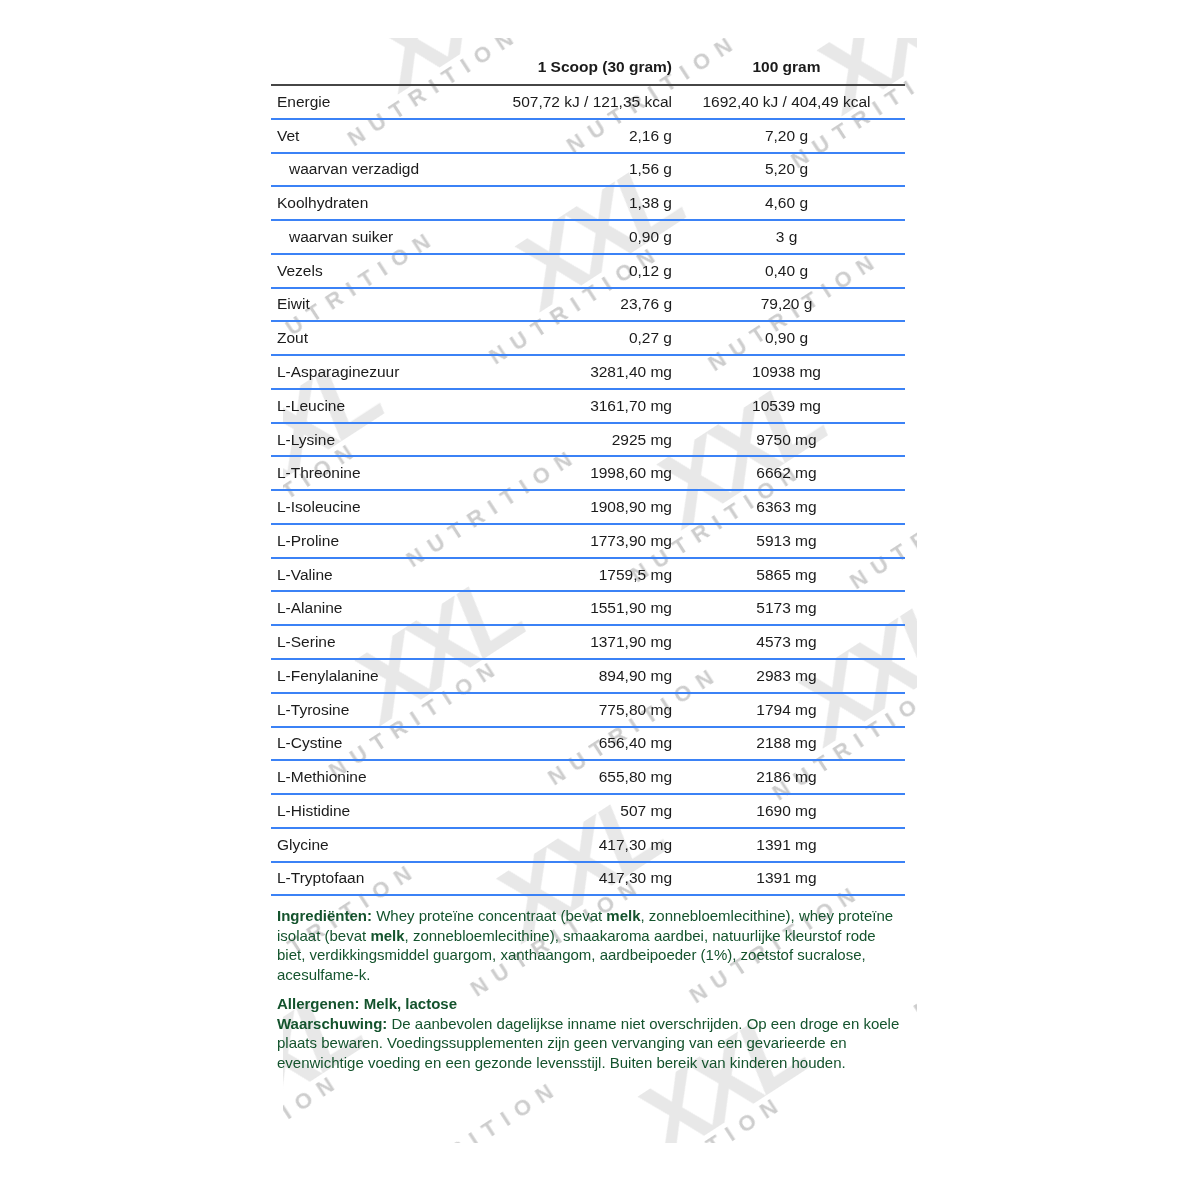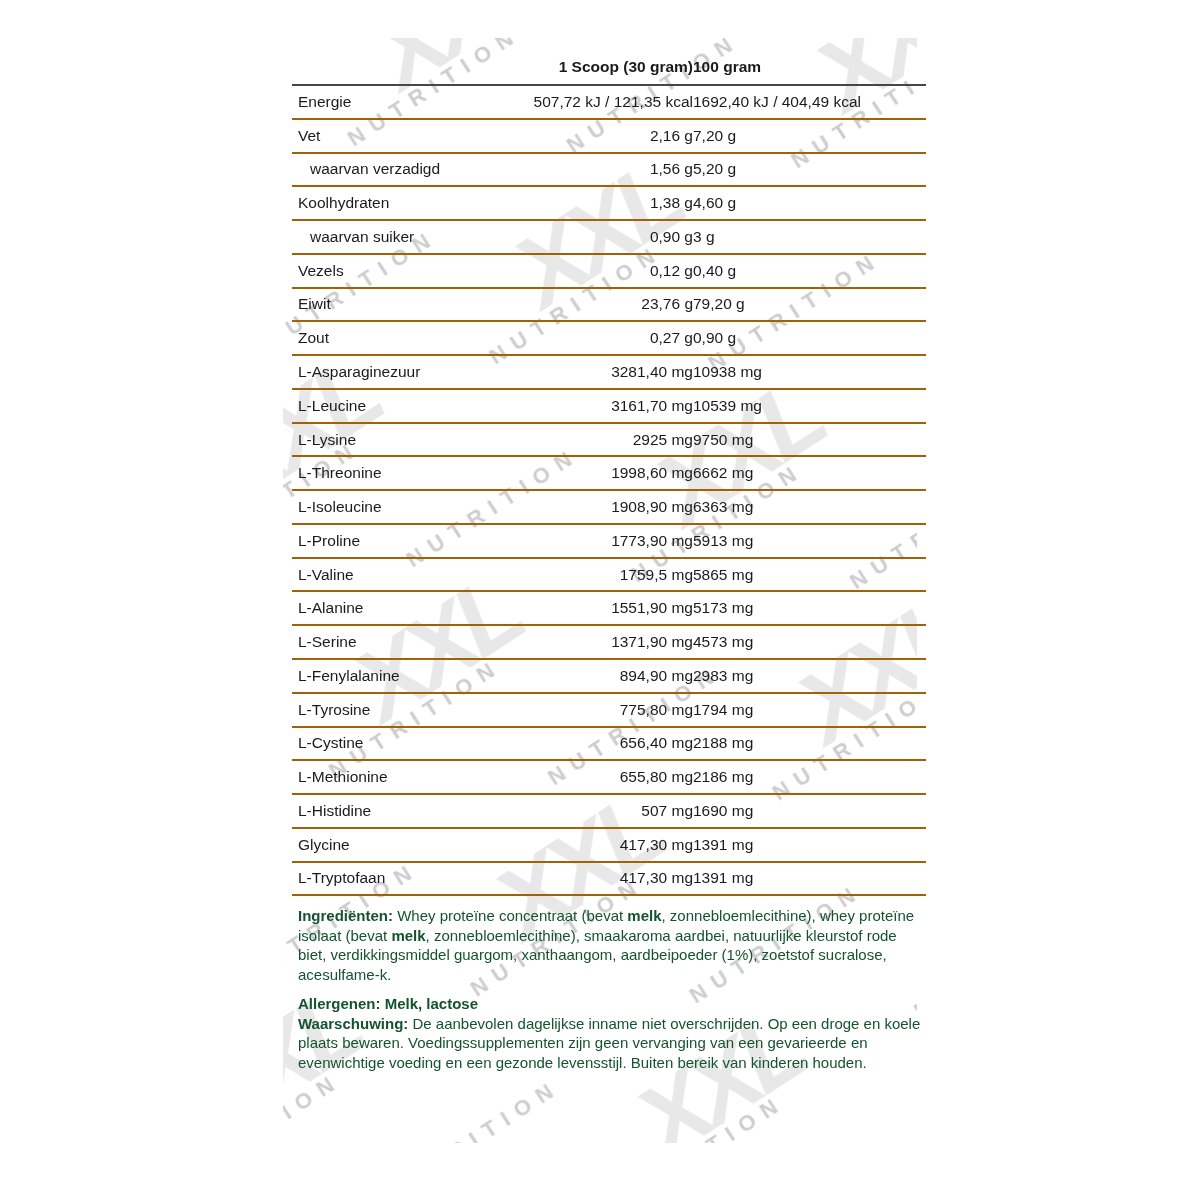--- a/index.html
+++ b/index.html
@@ -12,42 +12,42 @@
     overflow: hidden;
   }
   .watermark-layer {
     position: absolute;
     left: 283px; top: 38px;
     width: 634px; height: 1105px;
     pointer-events: none;
   }
   .sheet {
     position: absolute;
-    left: 292px; top: 49px;
+    left: 271px; top: 49px;
     width: 634px;
   }
   .thead {
     display: flex; align-items: center;
     height: 37px;
     border-bottom: 2px solid #464646;
     box-sizing: border-box;
     font-weight: 700;
     font-size: 15.5px;
   }
   .row {
     display: flex; align-items: center;
     height: 33.77px;
-    border-bottom: 2px solid #a16207;
+    border-bottom: 2px solid #3b82f6;
     box-sizing: border-box;
     font-size: 15.5px;
   }
   .c1 { flex: 0 0 175px; padding-left: 6px; box-sizing: border-box; white-space: nowrap; }
   .row.indent .c1 { padding-left: 18px; }
   .c2 { flex: 0 0 226px; text-align: right; white-space: nowrap; }
-  .c3 { flex: 1 1 auto; text-align: left; padding-right: 4px; white-space: nowrap; }
+  .c3 { flex: 1 1 auto; text-align: center; padding-right: 4px; white-space: nowrap; }
   .para {
     width: 624px;
     margin: 10px 0 0 6px;
     font-size: 15px;
     line-height: 19.5px;
     color: #14532d;
   }
   .para.allergens { }
   .para.warning { margin-top: 0; }
   .para b { font-weight: 700; }

